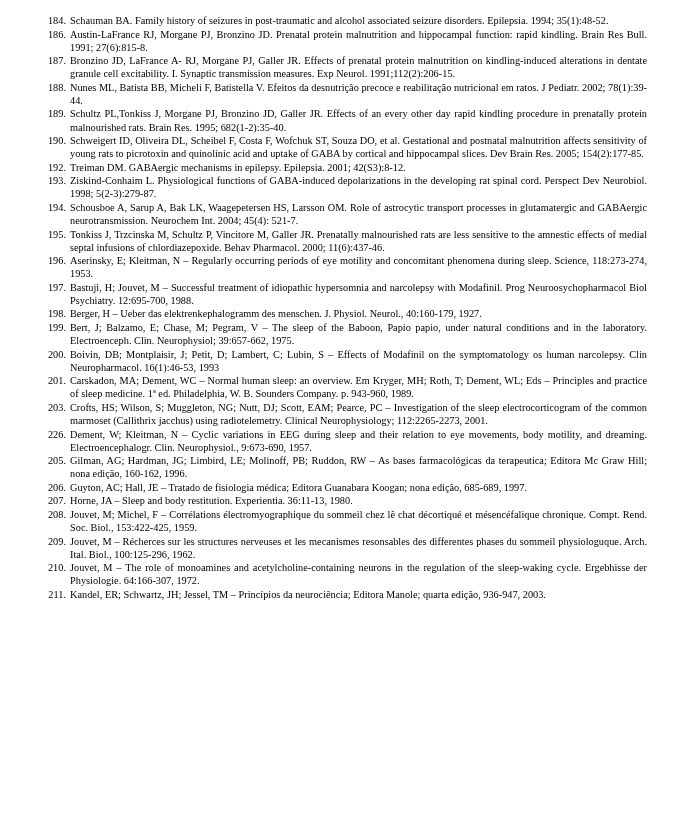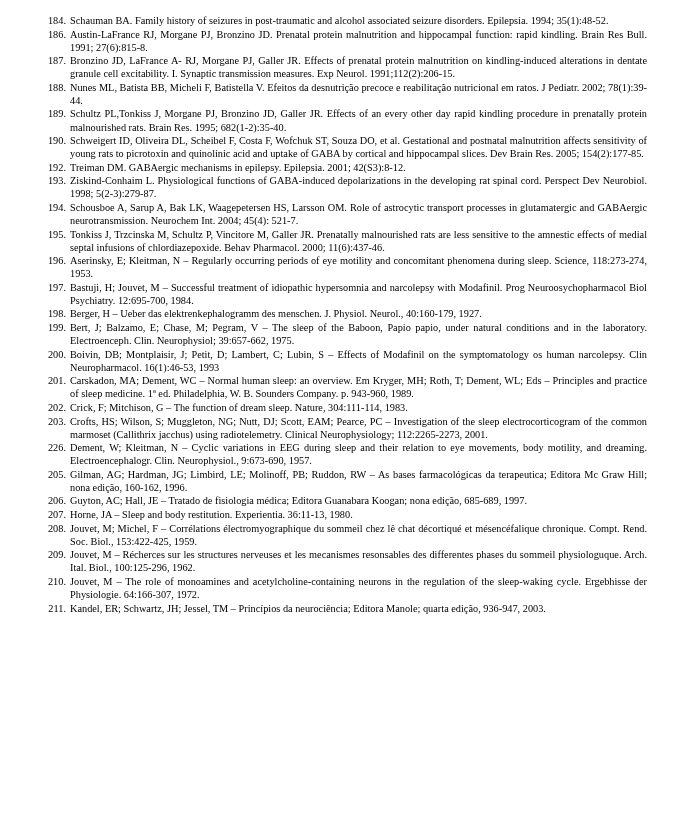--- a/index.html
+++ b/index.html
@@ -92,41 +92,37 @@
     <li class="ref">
       <span class="refnum">195.</span>
       <span class="reftext">Tonkiss J, Trzcinska M, Schultz P, Vincitore M, Galler JR. Prenatally malnourished rats are less sensitive to the amnestic effects of medial septal infusions of chlordiazepoxide. Behav Pharmacol. 2000; 11(6):437-46.</span>
     </li>
     <li class="ref">
       <span class="refnum">196.</span>
       <span class="reftext">Aserinsky, E; Kleitman, N – Regularly occurring periods of eye motility and concomitant phenomena during sleep. Science, 118:273-274, 1953.</span>
     </li>
     <li class="ref">
       <span class="refnum">197.</span>
-      <span class="reftext">Bastuji, H; Jouvet, M – Successful treatment of idiopathic hypersomnia and narcolepsy with Modafinil. Prog Neuroosychopharmacol Biol Psychiatry. 12:695-700, 1984.</span>
+      <span class="reftext">Bastuji, H; Jouvet, M – Successful treatment of idiopathic hypersomnia and narcolepsy with Modafinil. Prog Neuroosychopharmacol Biol Psychiatry. 12:695-700, 1988.</span>
     </li>
     <li class="ref">
       <span class="refnum">198.</span>
       <span class="reftext">Berger, H – Ueber das elektrenkephalogramm des menschen. J. Physiol. Neurol., 40:160-179, 1927.</span>
     </li>
     <li class="ref">
       <span class="refnum">199.</span>
       <span class="reftext">Bert, J; Balzamo, E; Chase, M; Pegram, V – The sleep of the Baboon, Papio papio, under natural conditions and in the laboratory. Electroenceph. Clin.  Neurophysiol; 39:657-662, 1975.</span>
     </li>
     <li class="ref">
       <span class="refnum">200.</span>
       <span class="reftext">Boivin, DB; Montplaisir, J; Petit, D; Lambert, C; Lubin, S – Effects of Modafinil on the symptomatology os human narcolepsy. Clin Neuropharmacol. 16(1):46-53, 1993</span>
     </li>
     <li class="ref">
       <span class="refnum">201.</span>
       <span class="reftext">Carskadon, MA; Dement, WC – Normal human sleep: an overview. Em Kryger, MH; Roth, T; Dement, WL; Eds – Principles and practice of sleep medicine. 1ª ed. Philadelphia, W. B. Sounders Company. p. 943-960, 1989.</span>
-    </li>
-    <li class="ref">
-      <span class="refnum">202.</span>
-      <span class="reftext">Crick, F; Mitchison, G – The function of dream sleep. Nature, 304:111-114, 1983.</span>
     </li>
     <li class="ref">
       <span class="refnum">203.</span>
       <span class="reftext">Crofts, HS; Wilson, S; Muggleton, NG; Nutt, DJ; Scott, EAM; Pearce, PC – Investigation of the sleep electrocorticogram of the common marmoset (Callithrix jacchus) using radiotelemetry. Clinical Neurophysiology; 112:2265-2273, 2001.</span>
     </li>
     <li class="ref">
       <span class="refnum">226.</span>
       <span class="reftext">Dement, W; Kleitman, N – Cyclic variations in EEG during sleep and their relation to eye movements, body motility, and dreaming. Electroencephalogr. Clin. Neurophysiol., 9:673-690, 1957.</span>
     </li>
     <li class="ref">

